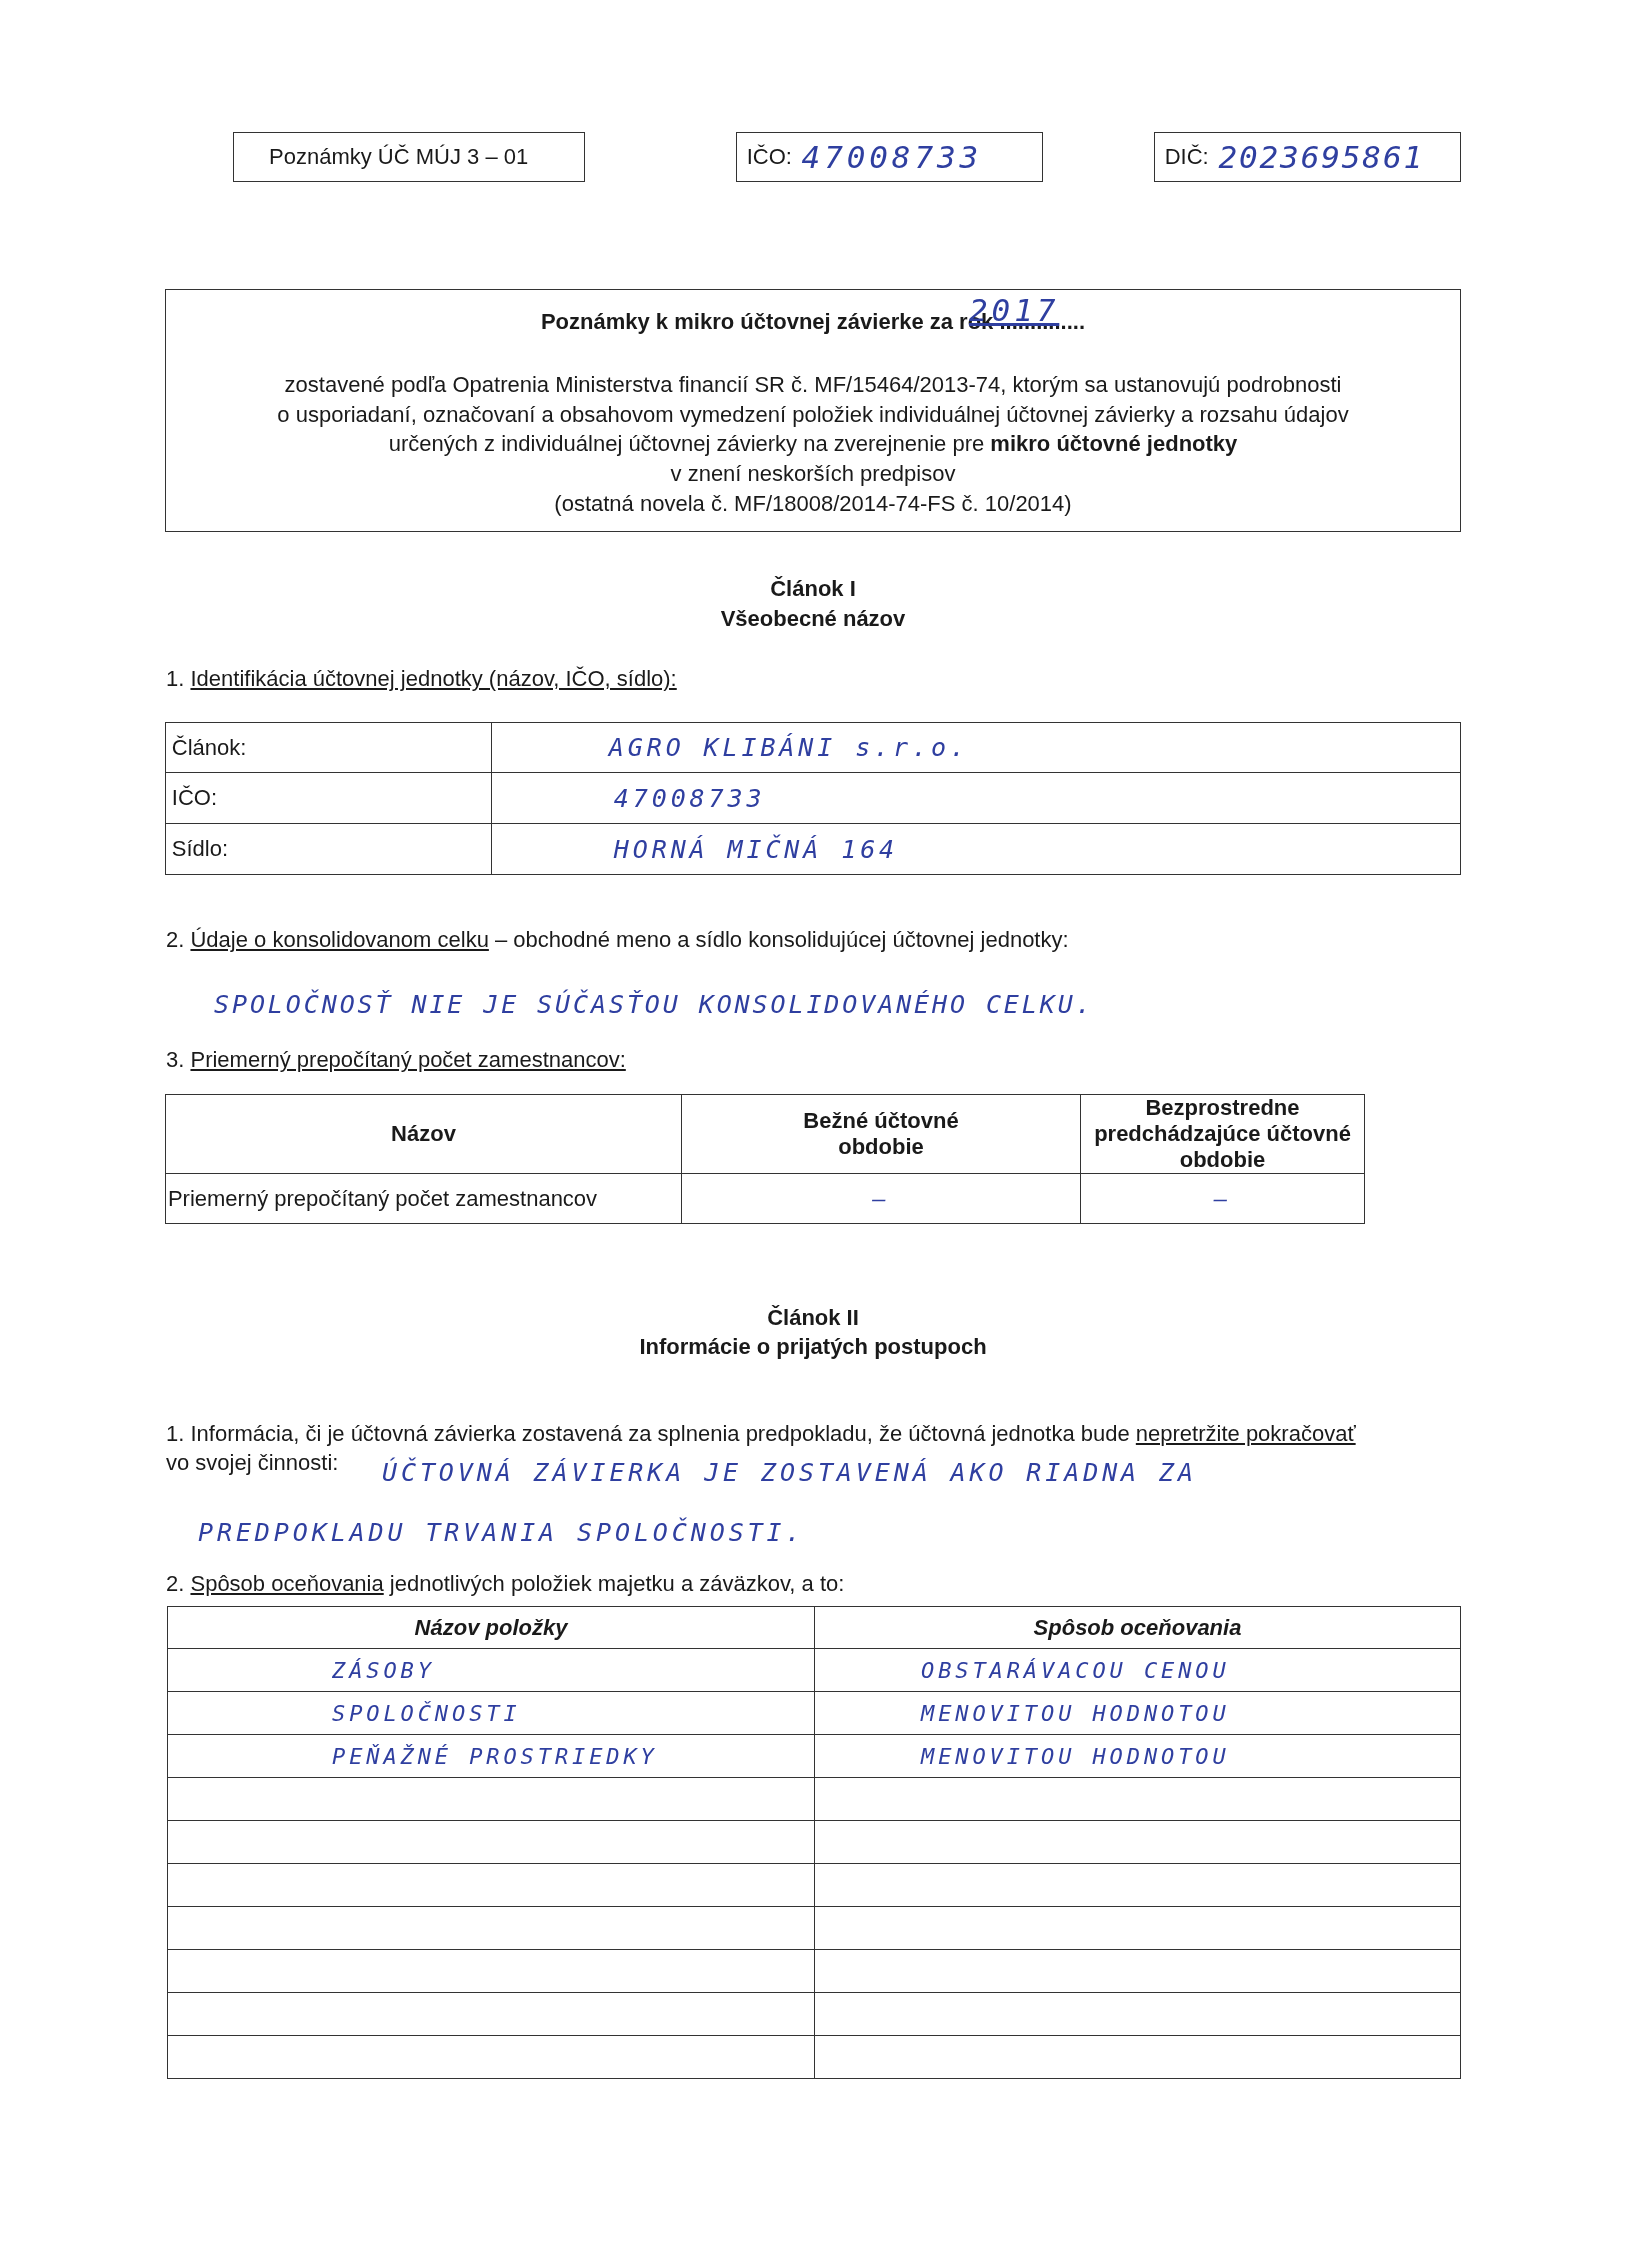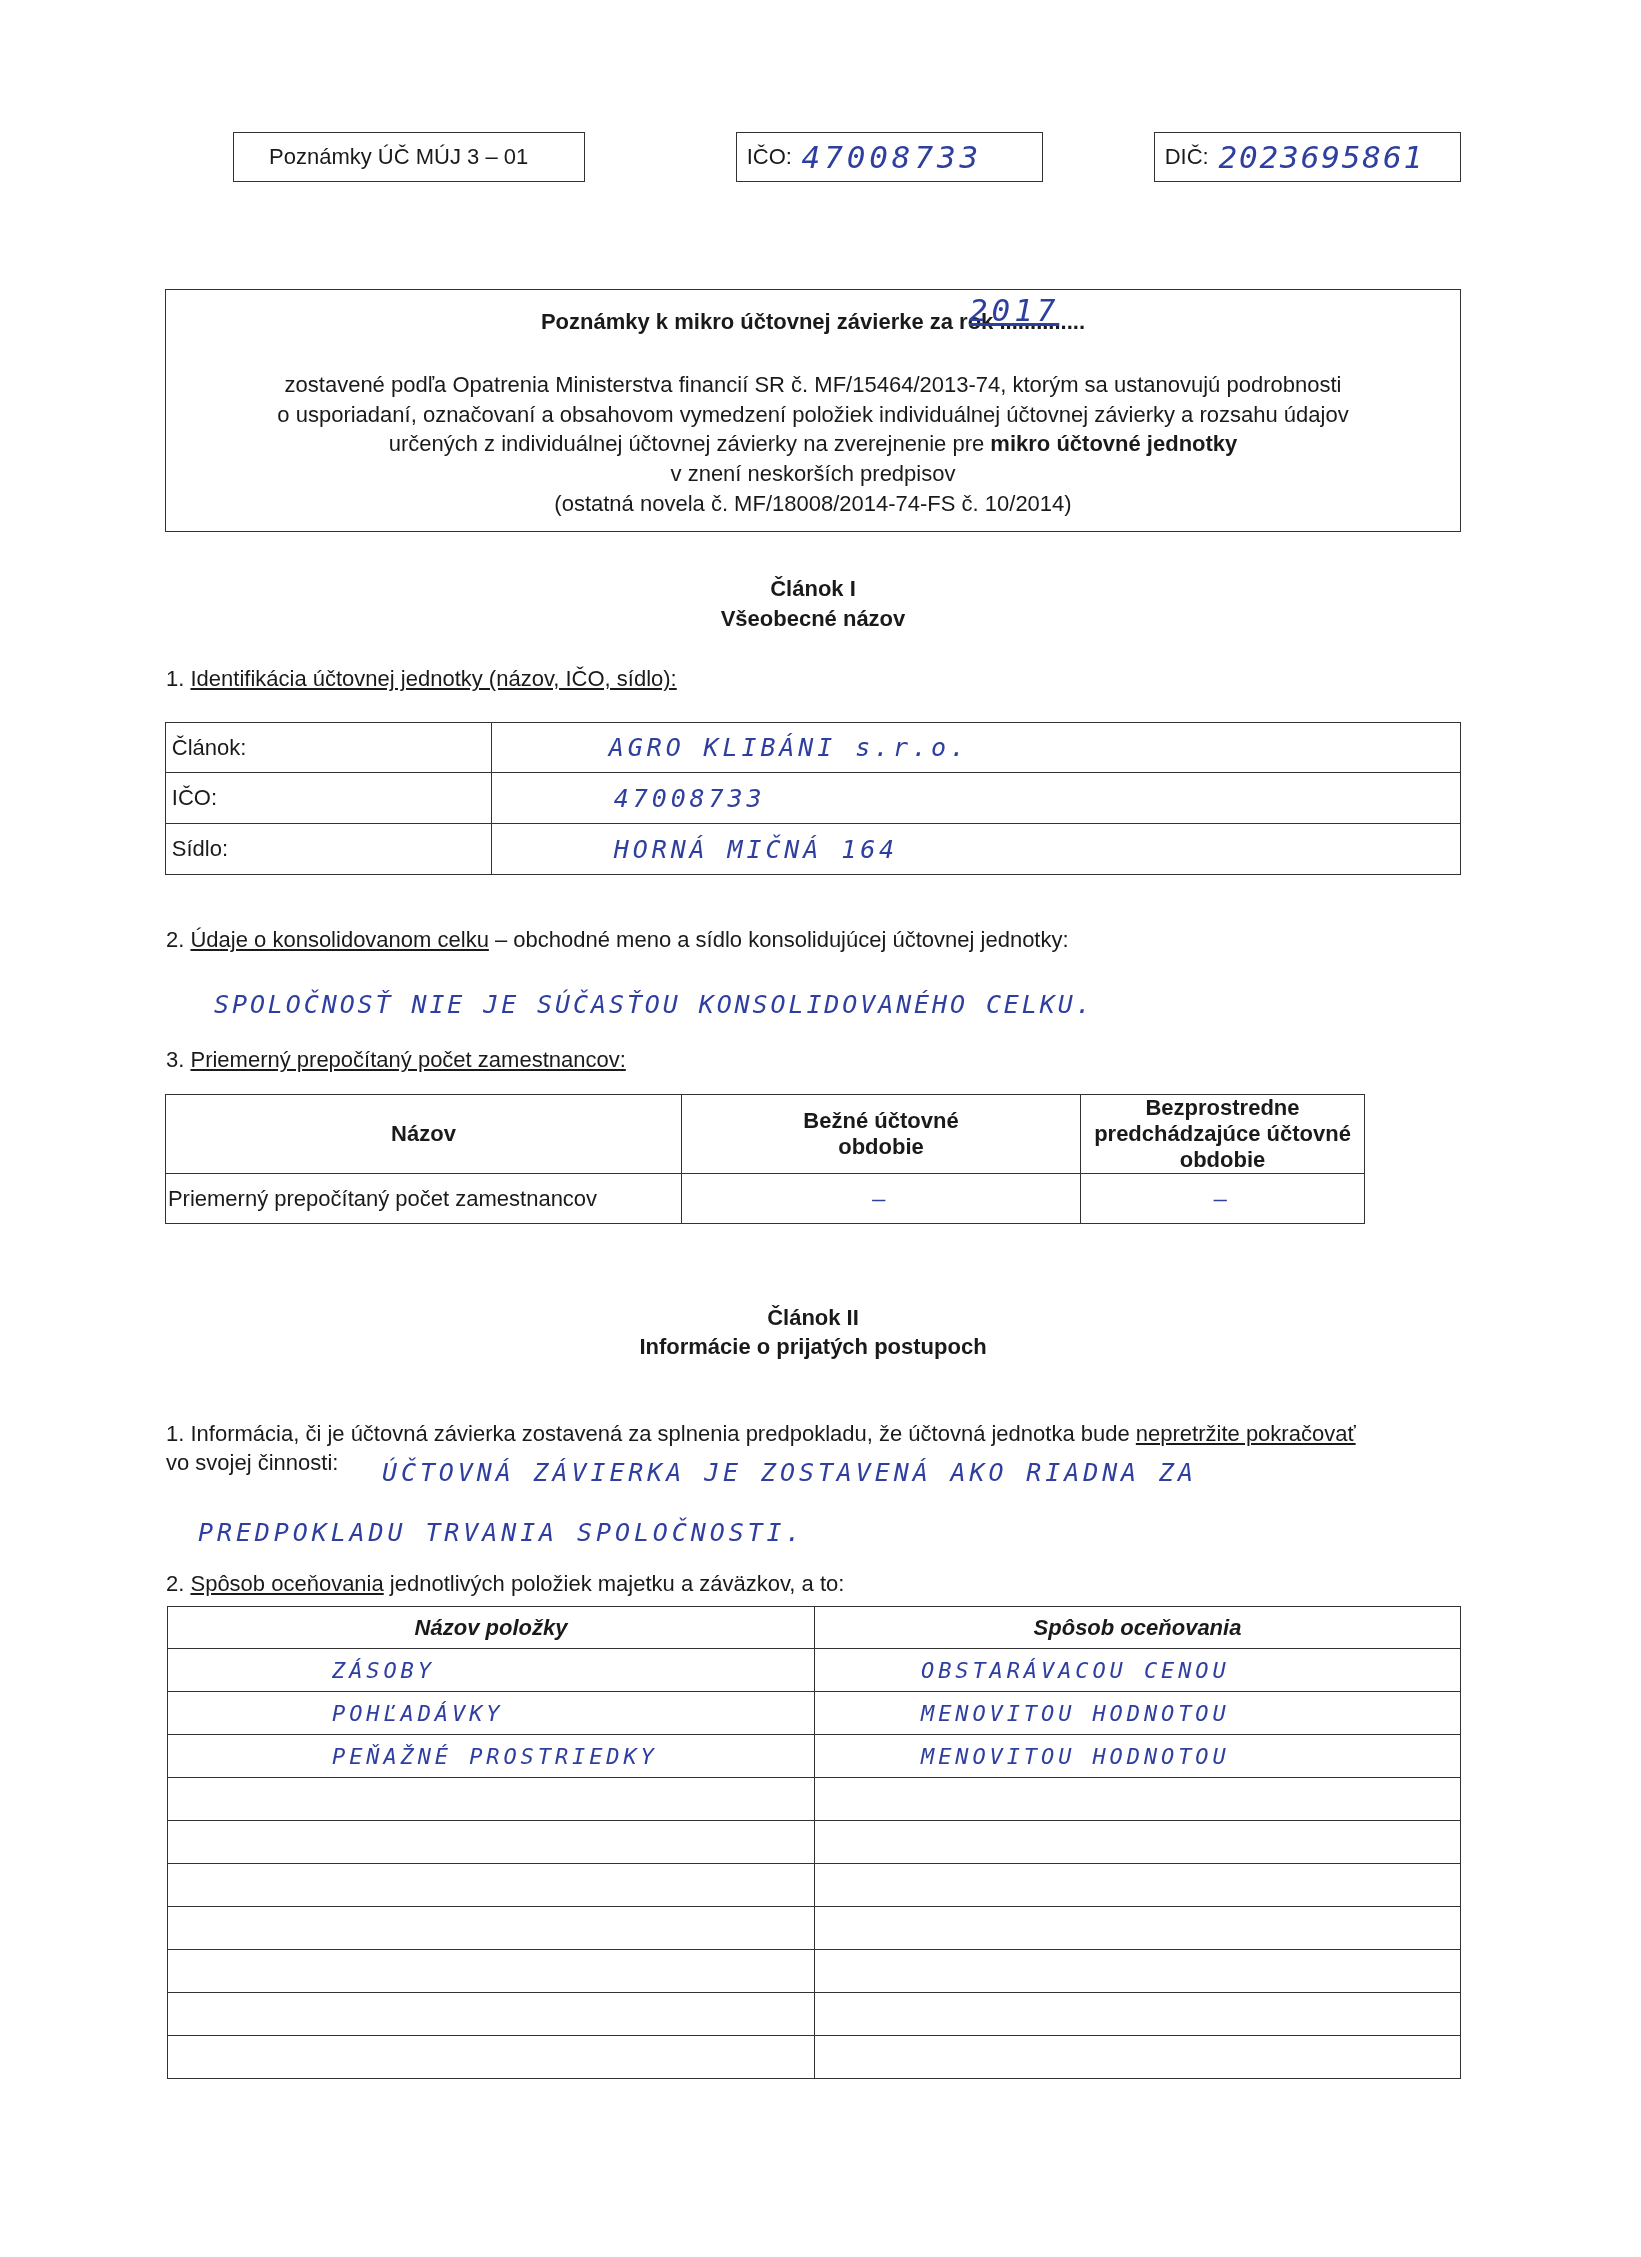--- a/index.html
+++ b/index.html
@@ -129,21 +129,21 @@
   <tbody>
       <tr style="height:42px;">
     <th style="font-style:italic;">Názov položky</th>
     <th style="font-style:italic;">Spôsob oceňovania</th>
   </tr>
   <tr style="height:43px;">
     <td class="hw hw-med" style="padding-left:164px;">ZÁSOBY</td>
     <td class="hw hw-med" style="padding-left:106px;">OBSTARÁVACOU CENOU</td>
   </tr>
   <tr style="height:43px;">
-    <td class="hw hw-med" style="padding-left:164px;">POHĽADÁVKY</td>
+    <td class="hw hw-med" style="padding-left:164px;">SPOLOČNOSTI</td>
     <td class="hw hw-med" style="padding-left:106px;">MENOVITOU HODNOTOU</td>
   </tr>
   <tr style="height:43px;">
     <td class="hw hw-med" style="padding-left:164px;">PEŇAŽNÉ PROSTRIEDKY</td>
     <td class="hw hw-med" style="padding-left:106px;">MENOVITOU HODNOTOU</td>
   </tr>
   <tr style="height:43px;">
         <td></td>
         <td></td>
       </tr>

